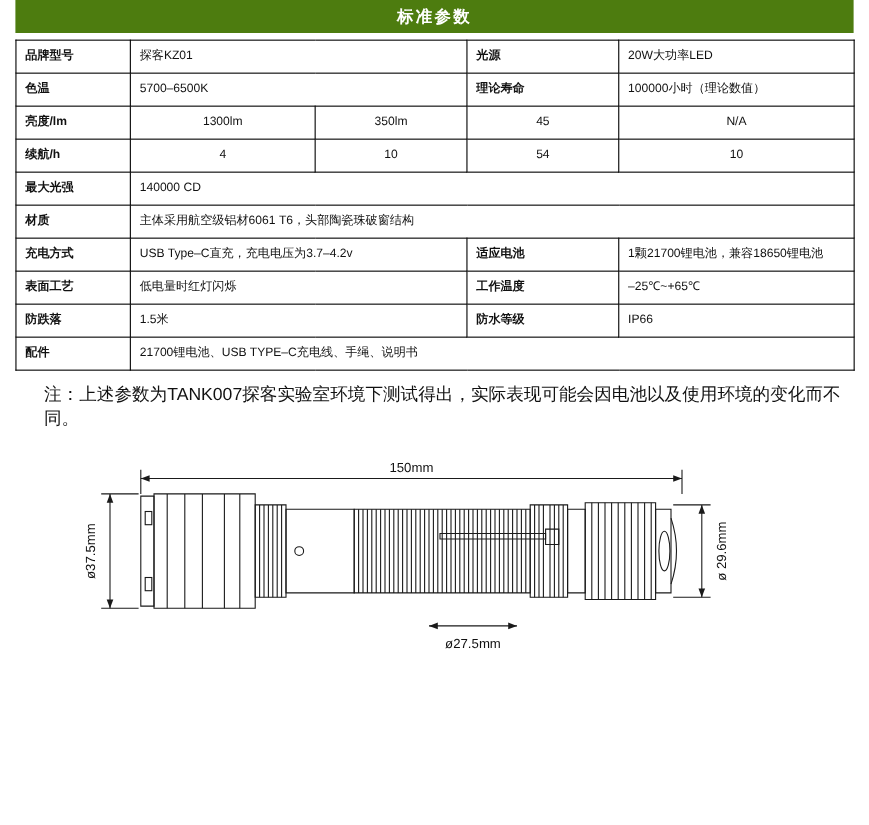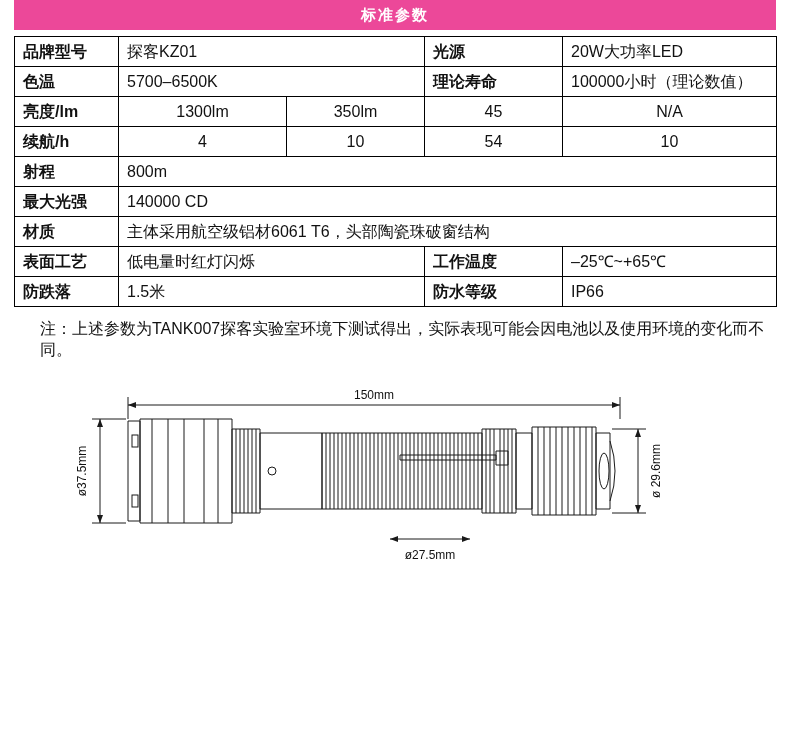--- a/index.html
+++ b/index.html
@@ -11,39 +11,39 @@
     color: #111;
   }
   #page {
     position: relative;
     width: 790px; height: 750px;
     overflow: hidden;
   }
   .title-bar {
     margin: 0 14px;
     height: 30px;
-    background: #ec4899;
+    background: #4d7c0f;
     color: #ffffff;
     font-size: 15px;
     font-weight: bold;
     letter-spacing: 2px;
     display: flex;
     align-items: center;
     justify-content: center;
   }
   table.spec {
     margin: 6px 14px 0 14px;
     width: 762px;
     border-collapse: collapse;
     table-layout: fixed;
   }
   table.spec td {
     border: 1px solid #000;
     height: 30px;
-    font-size: 16px;
+    font-size: 11px;
     padding: 2px 8px;
     vertical-align: middle;
     line-height: 1.35;
   }
   td.lbl {
     font-weight: bold;
     font-size: 12.5px;
   }
   td.ctr { text-align: center; }
   .note {
@@ -95,42 +95,48 @@
           <td class=" ctr">N/A</td>
         </tr>
         <tr>
           <td class="lbl">续航/h</td>
           <td class=" ctr">4</td>
           <td class=" ctr">10</td>
           <td class=" ctr">54</td>
           <td class=" ctr">10</td>
         </tr>
         <tr>
-          <td class="lbl">射程</td>
-          <td colspan="4">800m</td>
-        </tr>
-        <tr>
           <td class="lbl">最大光强</td>
           <td colspan="4">140000 CD</td>
         </tr>
         <tr>
           <td class="lbl">材质</td>
           <td colspan="4">主体采用航空级铝材6061 T6，头部陶瓷珠破窗结构</td>
+        </tr>
+        <tr>
+          <td class="lbl">充电方式</td>
+          <td colspan="2">USB Type–C直充，充电电压为3.7–4.2v</td>
+          <td class="lbl">适应电池</td>
+          <td>1颗21700锂电池，兼容18650锂电池</td>
         </tr>
         <tr>
           <td class="lbl">表面工艺</td>
           <td colspan="2">低电量时红灯闪烁</td>
           <td class="lbl">工作温度</td>
           <td>–25℃~+65℃</td>
         </tr>
         <tr>
           <td class="lbl">防跌落</td>
           <td colspan="2">1.5米</td>
           <td class="lbl">防水等级</td>
           <td>IP66</td>
+        </tr>
+        <tr>
+          <td class="lbl">配件</td>
+          <td colspan="4">21700锂电池、USB TYPE–C充电线、手绳、说明书</td>
         </tr>
       </tbody>
   </table>
 
   <div class="note">注：上述参数为TANK007探客实验室环境下测试得出，实际表现可能会因电池以及使用环境的变化而不同。</div>
 
   <div class="diagram-wrap">
     <svg class="diagram" width="790" height="200" viewBox="0 0 790 200">
       <g stroke="#1a1a1a" fill="none" stroke-width="1">
 

